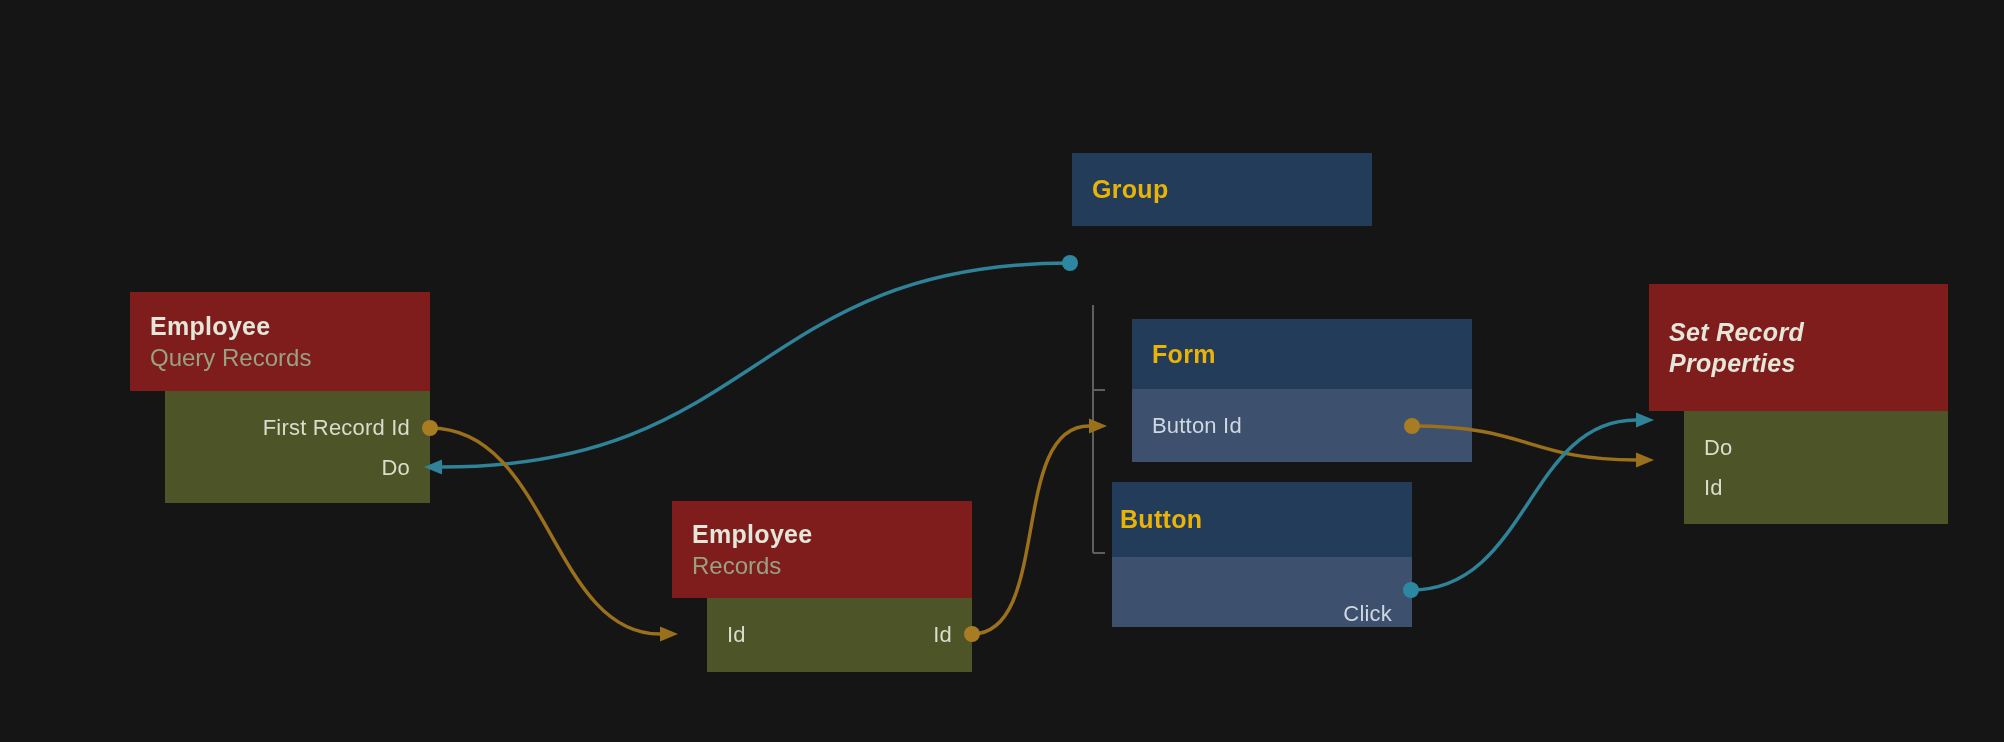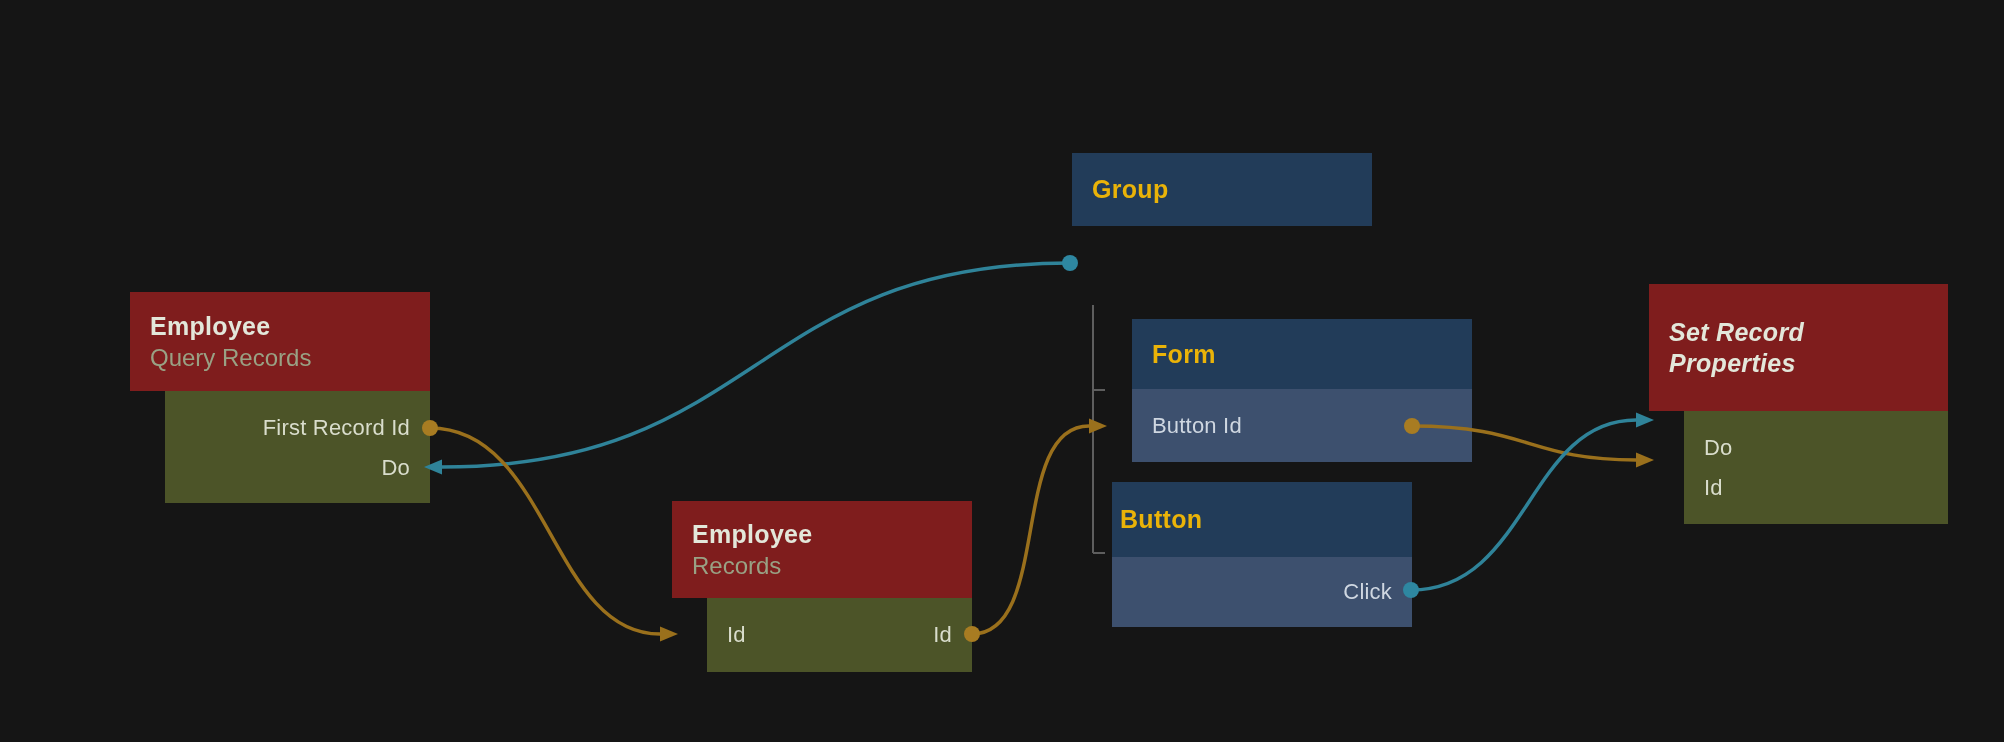--- a/index.html
+++ b/index.html
@@ -68,21 +68,21 @@
         <span>Button Id</span>
       </div>
     </div>
   </div>
 
   <div class="node blue" style="left:1112px;top:482px;width:300px;">
     <div class="hdr" style="height:75px;padding-left:8px;">
       <div class="ttl">Button</div>
     </div>
     <div class="body">
-      <div class="prow" style="height:70px;justify-content:flex-end;">
+      <div class="prow" style="height:70px;justify-content:flex-end;align-items:flex-end;">
         <span>Click</span>
       </div>
     </div>
   </div>
 
   <div class="node green" style="left:672px;top:501px;width:300px;">
     <div class="hdr" style="height:97px;">
       <div class="ttl">Employee</div>
       <div class="sub">Records</div>
     </div>

